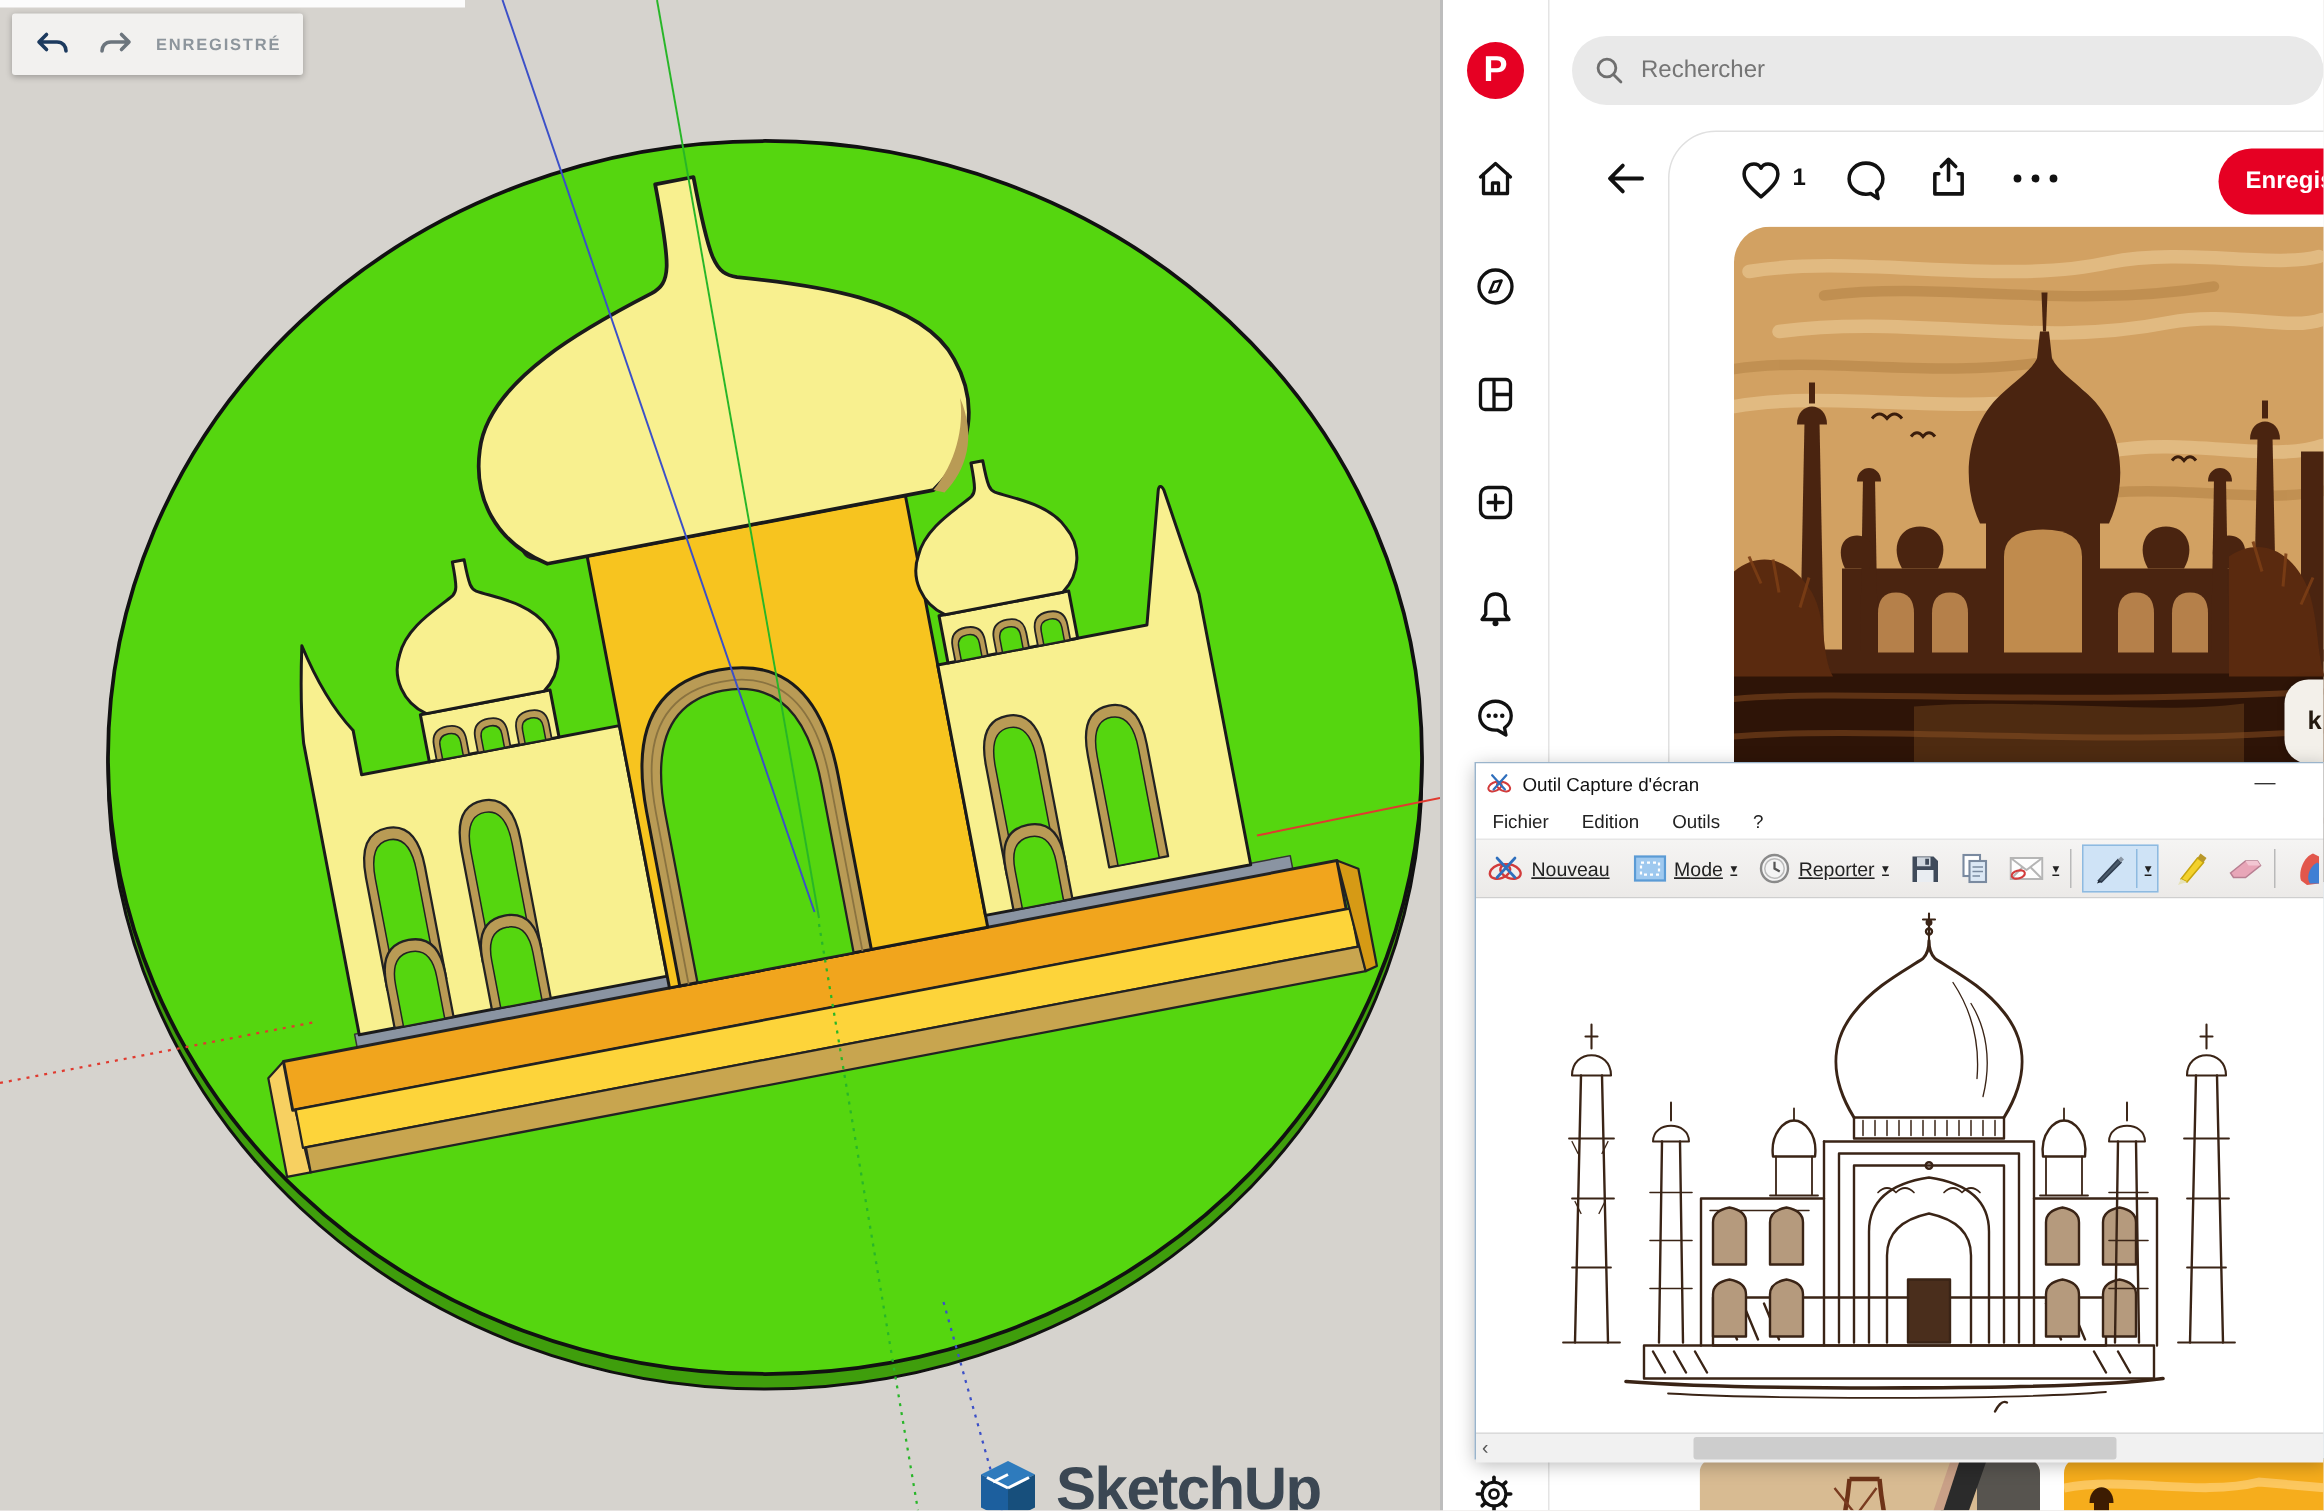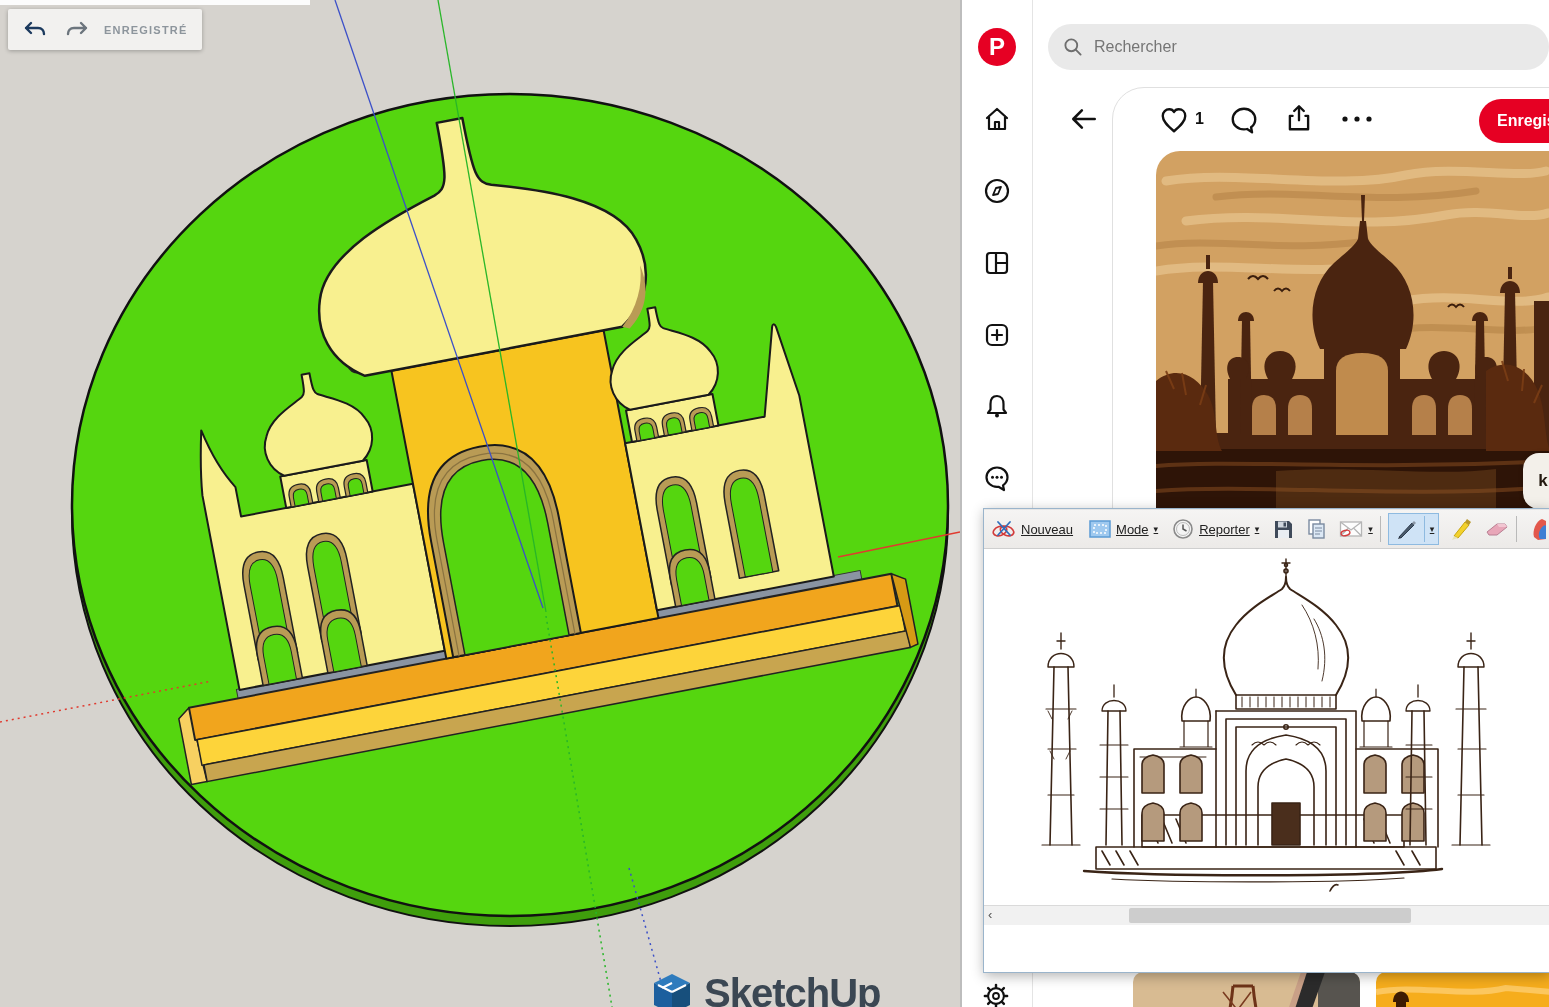--- a/index.html
+++ b/index.html
@@ -348,20 +348,35 @@
         <rect x="20" y="30" width="10" height="140"></rect>
         <path d="M17,30 C17,16 33,16 33,30 Z"></path>
         <rect x="60" y="120" width="115" height="50"></rect>
         <path d="M52,170 V140 Q52,126 64,126 Q76,126 76,140 V170 Z"></path>
       </g>
     </svg>
   </div>
 </div>
 
 <div class="abs" id="snip-window">
+  <div id="snip-title">
+    <svg style="margin-left:7px" width="17" height="17" viewBox="0 0 18 18">
+      <ellipse cx="6" cy="11" rx="5" ry="3" transform="rotate(-25 6 11)" fill="none" stroke="#d23b3b" stroke-width="1.4"></ellipse>
+      <ellipse cx="12" cy="11" rx="5" ry="3" transform="rotate(25 12 11)" fill="none" stroke="#d23b3b" stroke-width="1.4"></ellipse>
+      <path d="M4,3 L13,13 M14,3 L5,13" stroke="#2f6fbd" stroke-width="1.6" stroke-linecap="round"></path>
+    </svg>
+    <span class="t">Outil Capture d'écran</span>
+    <span id="snip-min">—</span>
+  </div>
+  <div id="snip-menu">
+    <span>Fichier</span>
+    <span>Edition</span>
+    <span>Outils</span>
+    <span>?</span>
+  </div>
   <div id="snip-toolbar">
     <div class="tb-item">
       <svg width="24" height="22" viewBox="0 0 24 22">
         <ellipse cx="8" cy="13" rx="7" ry="4.5" transform="rotate(-20 8 13)" fill="none" stroke="#d23b3b" stroke-width="1.6"></ellipse>
         <ellipse cx="15" cy="13" rx="7" ry="4.5" transform="rotate(20 15 13)" fill="none" stroke="#d23b3b" stroke-width="1.6"></ellipse>
         <path d="M6,4 L18,17 M18,4 L6,17" stroke="#2f6fbd" stroke-width="1.8" stroke-linecap="round"></path>
       </svg>
       <span class="lab"><span class="hk">N</span><span>ouveau</span></span>
     </div>
     <div class="tb-item" style="margin-left:16px">

